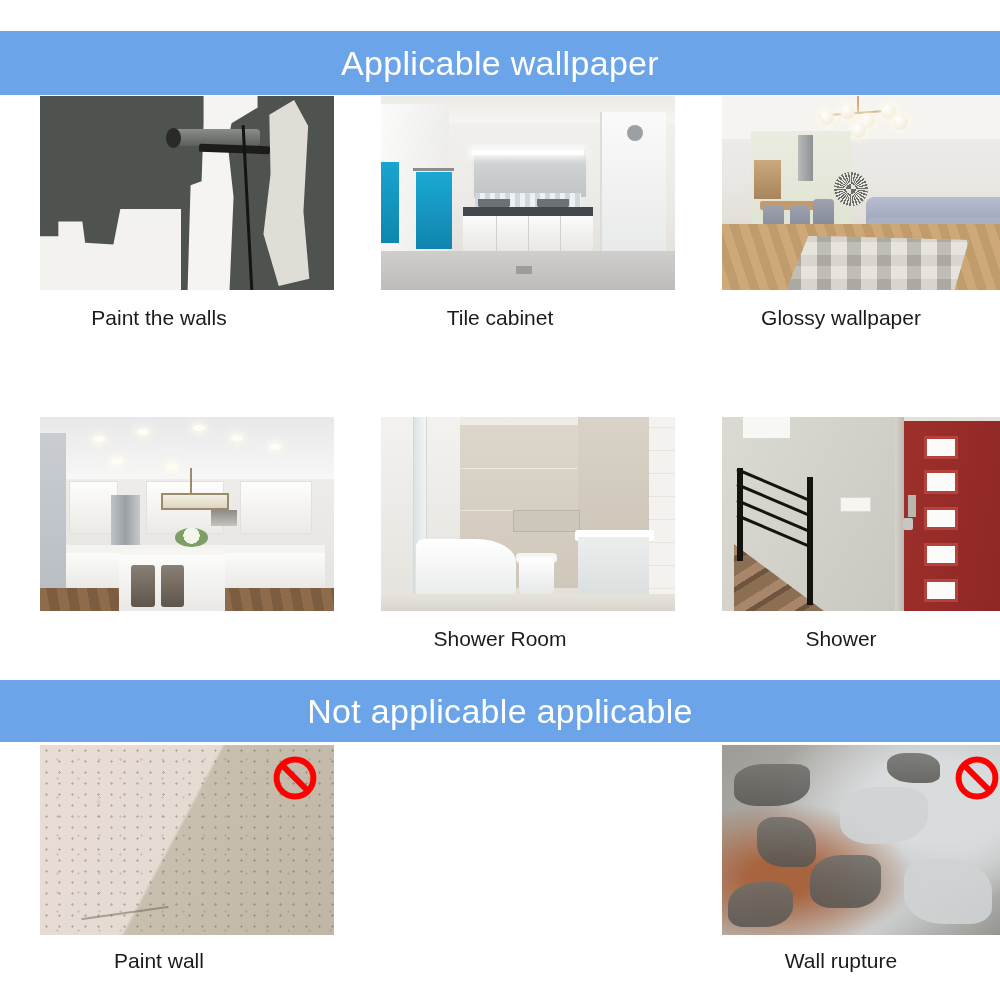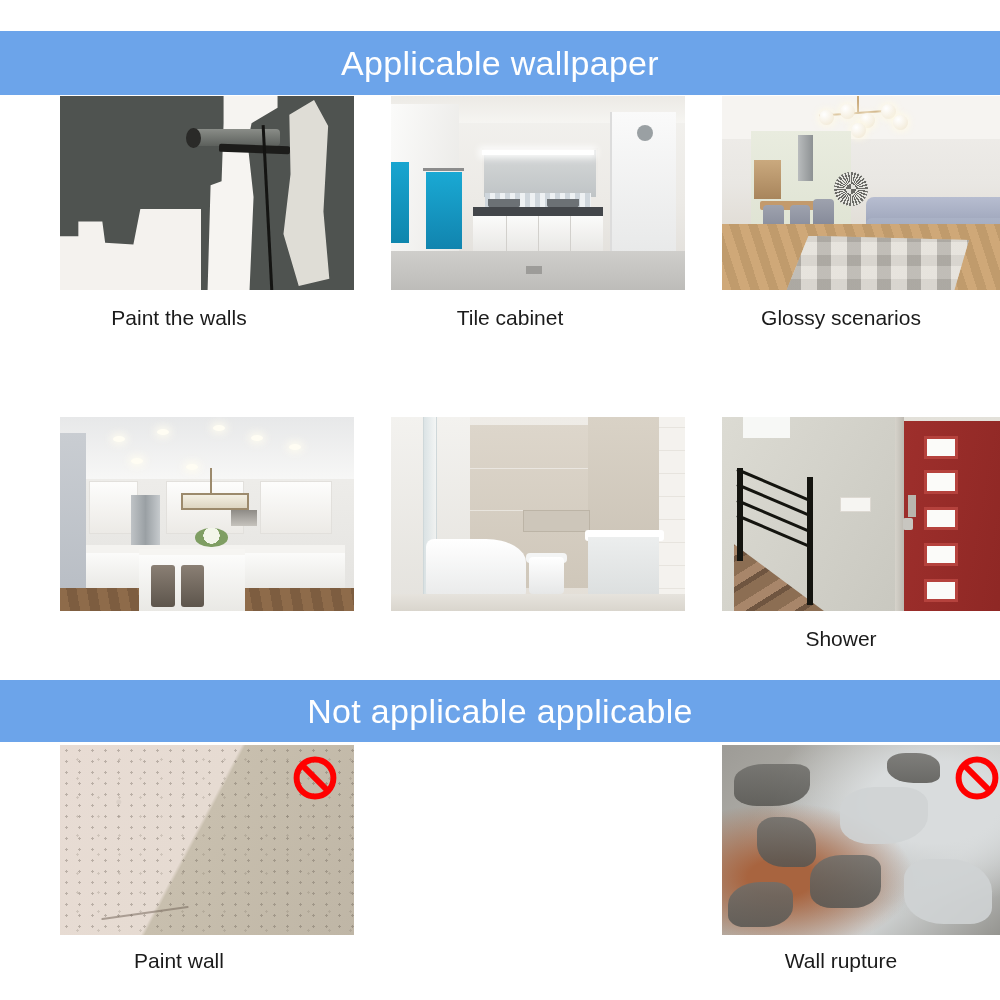--- a/index.html
+++ b/index.html
@@ -50,21 +50,20 @@
 
   .grid-row {
     display: flex;
     justify-content: space-between;
     width: 920px;
   }
   #row-2 { margin-top: 88px; }
 
   .cell {
     width: 238px;
-    margin-left: 20px;
   }
   .photo {
     width: 294px;
     height: 194px;
     position: relative;
     overflow: hidden;
     background: #d8d8d8;
   }
   .photo.short { height: 190px; }
 
@@ -570,21 +569,21 @@
         <div class="table"></div>
         <div class="chair" style="left:14%;top:56%"></div>
         <div class="chair" style="left:23%;top:56%"></div>
         <div class="chair" style="left:31%;top:53%"></div>
         <div class="sofa-back"></div>
         <div class="sofa-seat"></div>
         <div class="sofa-chaise"></div>
         <div class="floor-wood"></div>
         <div class="rug"></div>
       </div>
-      <div class="caption">Glossy scenarios</div>
+      <div class="caption">Glossy wallpaper</div>
     </div>
   </div>
 
   <div class="grid-row" id="row-2">
 
     <div class="cell">
       <div class="photo ph-kitchen">
         <div class="k-ceiling"></div>
         <div class="k-downlight" style="left:18%;top:10%"></div>
         <div class="k-downlight" style="left:33%;top:6%"></div>
@@ -621,20 +620,21 @@
         <div class="s-farright"></div>
         <div class="s-glass"></div>
         <div class="s-niche"></div>
         <div class="s-tub"></div>
         <div class="s-toilet-lid"></div>
         <div class="s-toilet"></div>
         <div class="s-basin"></div>
         <div class="s-vanity"></div>
         <div class="s-floor"></div>
       </div>
+      <div class="caption">Shower Room</div>
     </div>
 
     <div class="cell">
       <div class="photo ph-stairs">
         <div class="st-wall"></div>
         <div class="st-window"></div>
         <div class="st-treads"></div>
         <div class="st-rail"></div>
         <div class="st-rail st-rail2"></div>
         <div class="st-rail st-rail3"></div>

